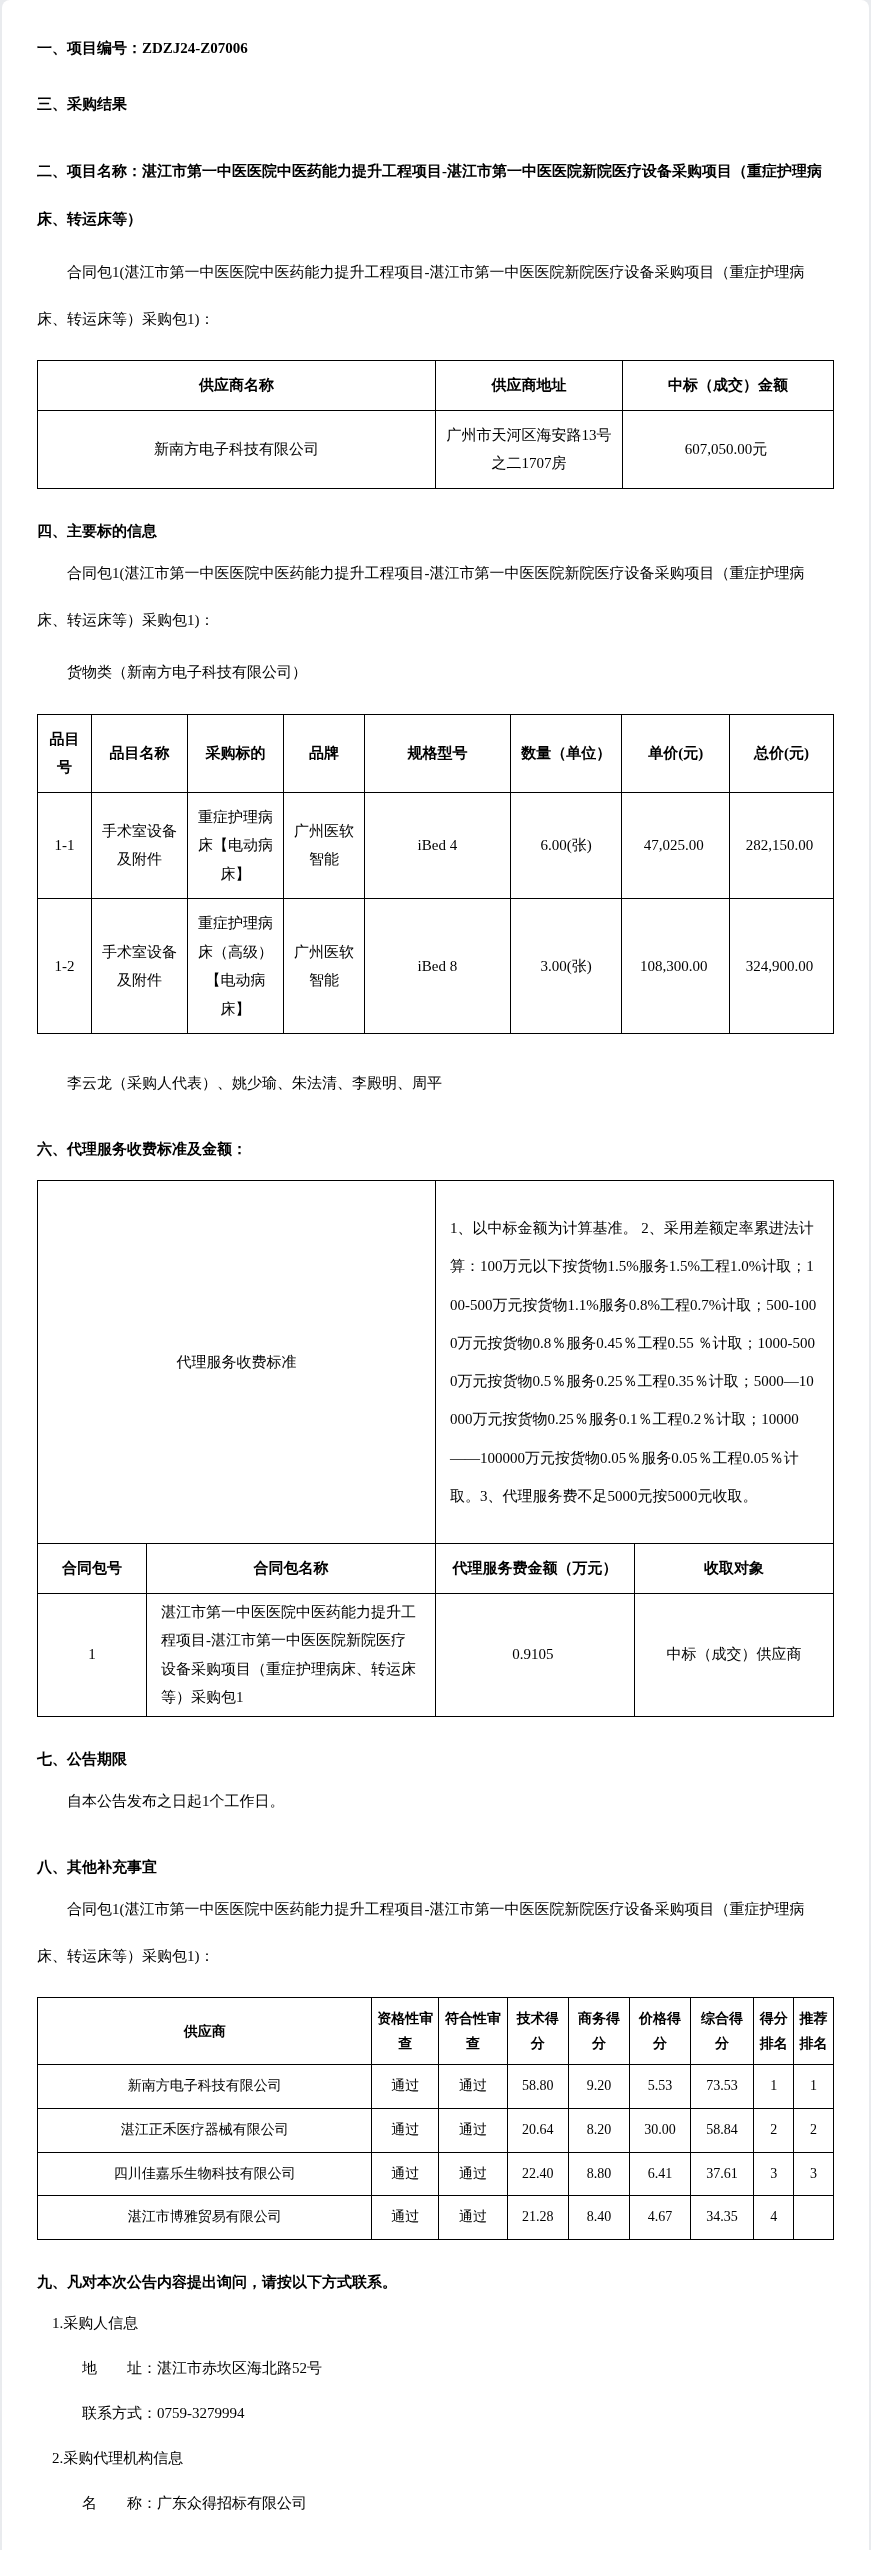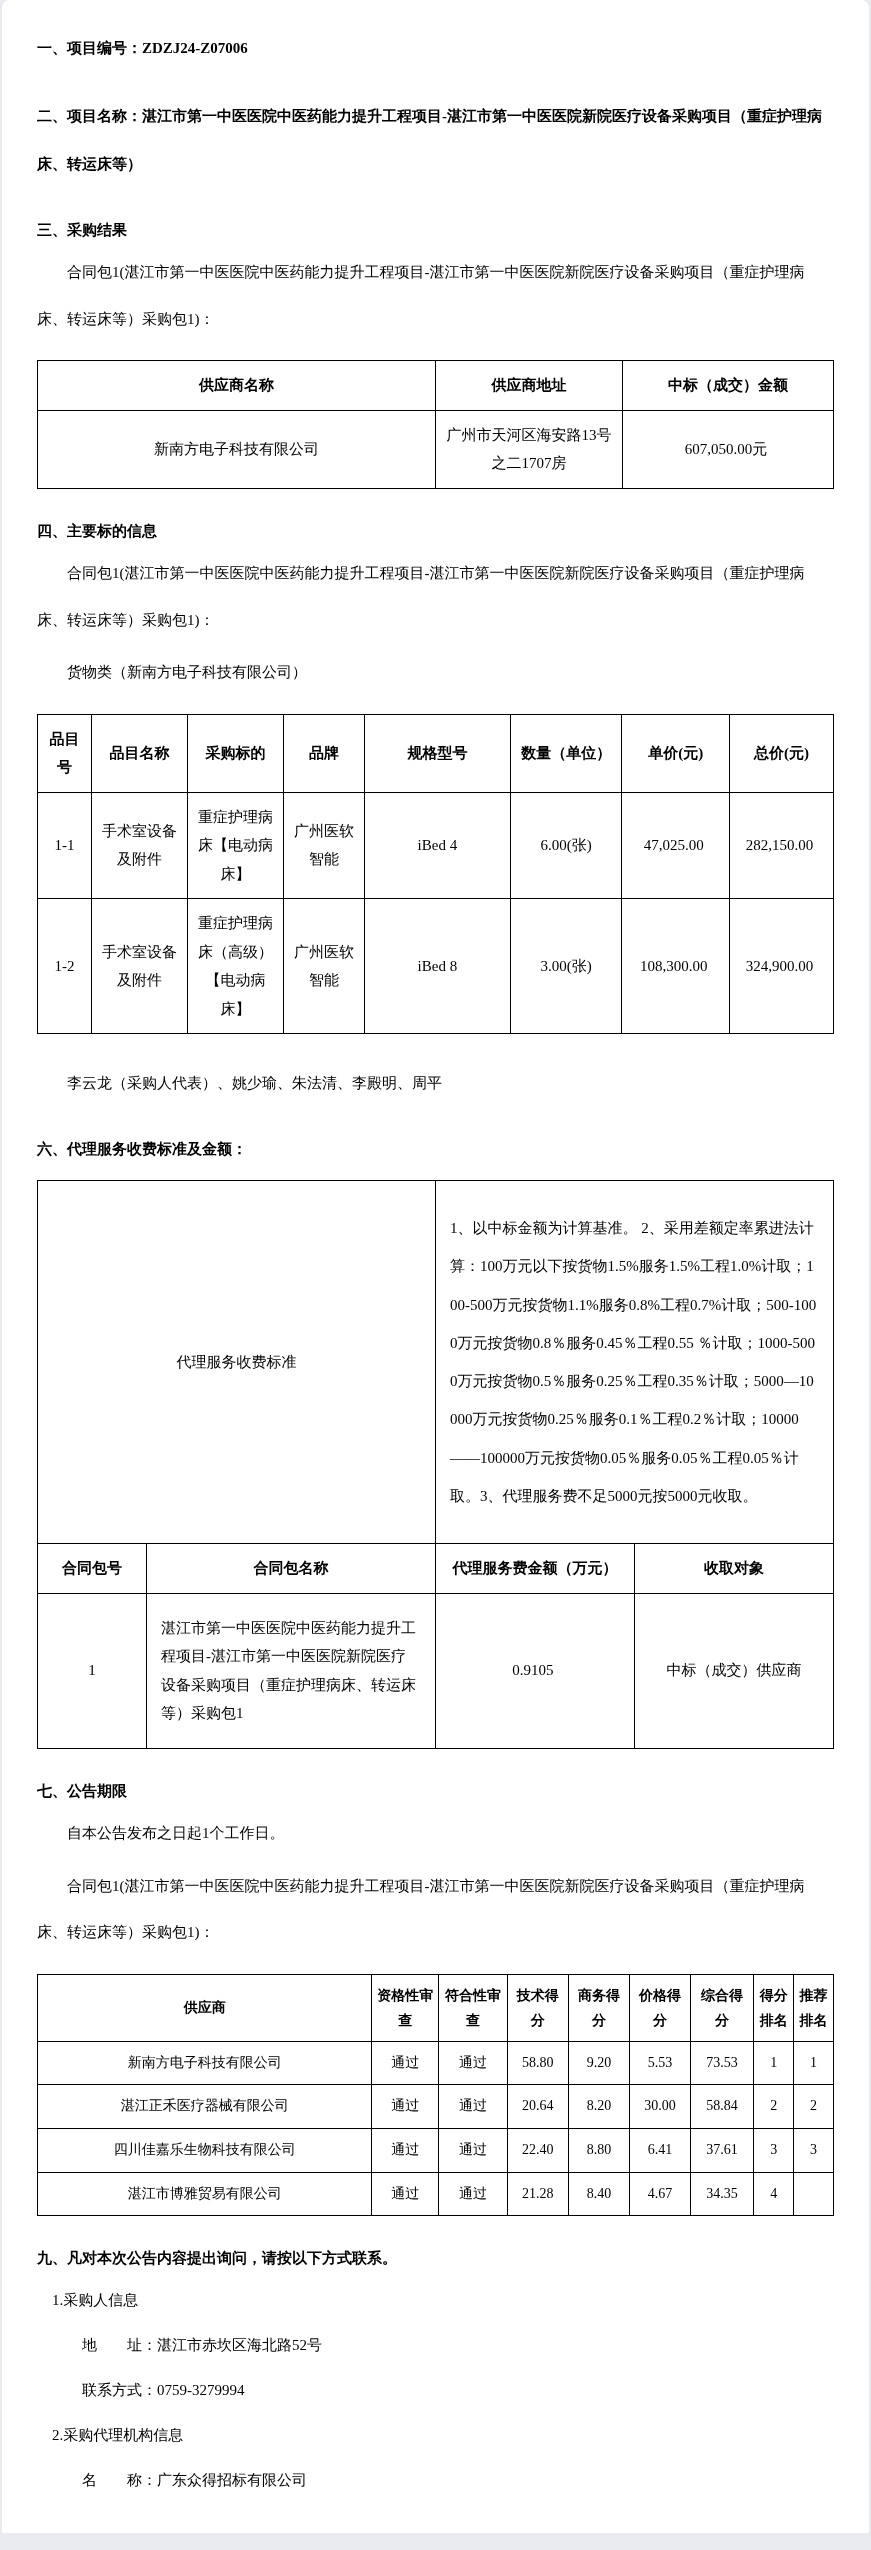--- a/index.html
+++ b/index.html
@@ -29,23 +29,23 @@
   .contact-sub { font-size:15px; line-height:3.0; padding-left:1em; }
   .contact-line { font-size:15px; line-height:3.0; padding-left:3em; }
 </style>
 </head>
 <body>
 
 <div class="page">
 
   <div class="sec-heading">一、项目编号：ZDZJ24-Z07006</div>
 
+  <div class="sec-heading">三、采购结果</div>
+
   <div class="sec-heading wrap">二、项目名称：湛江市第一中医医院中医药能力提升工程项目-湛江市第一中医医院新院医疗设备采购项目（重症护理病床、转运床等）</div>
-
-  <div class="sec-heading">三、采购结果</div>
   <div class="para hang">合同包1(湛江市第一中医医院中医药能力提升工程项目-湛江市第一中医医院新院医疗设备采购项目（重症护理病床、转运床等）采购包1)：</div>
 
   <table>
     <colgroup>
         <col style="width:50%">
         <col style="width:23.5%">
         <col style="width:26.5%">
       </colgroup>
     <thead>
       <tr>
@@ -131,30 +131,31 @@
         <td colspan="2" class="fee-text">1、以中标金额为计算基准。    2、采用差额定率累进法计算：100万元以下按货物1.5%服务1.5%工程1.0%计取；100-500万元按货物1.1%服务0.8%工程0.7%计取；500-1000万元按货物0.8％服务0.45％工程0.55  ％计取；1000-5000万元按货物0.5％服务0.25％工程0.35％计取；5000—10000万元按货物0.25％服务0.1％工程0.2％计取；10000——100000万元按货物0.05％服务0.05％工程0.05％计取。3、代理服务费不足5000元按5000元收取。</td>
       </tr>
       <tr>
         <th>合同包号</th>
         <th>合同包名称</th>
         <th>代理服务费金额（万元）</th>
         <th>收取对象</th>
       </tr>
       <tr>
         <td>1</td>
-        <td style="text-align:left; padding:20px 14px;">湛江市第一中医医院中医药能力提升工程项目-湛江市第一中医医院新院医疗设备采购项目（重症护理病床、转运床等）采购包1</td>
+        <td style="text-align:left; padding:4px 14px;">湛江市第一中医医院中医药能力提升工程项目-湛江市第一中医医院新院医疗设备采购项目（重症护理病床、转运床等）采购包1</td>
         <td class="t-num">0.9105</td>
         <td>中标（成交）供应商</td>
       </tr>
     </tbody>
   </table>
 
   <div class="sec-heading">七、公告期限</div>
   <div class="para indent">自本公告发布之日起1个工作日。</div>
 
+  <div class="sec-heading">八、其他补充事宜</div>
   <div class="para hang">合同包1(湛江市第一中医医院中医药能力提升工程项目-湛江市第一中医医院新院医疗设备采购项目（重症护理病床、转运床等）采购包1)：</div>
 
   <table class="score-table">
     <colgroup>
       <col style="width:42%">
         <col style="width:8.4%">
         <col style="width:8.6%">
         <col style="width:7.7%">
       <col style="width:7.7%">
         <col style="width:7.6%">

